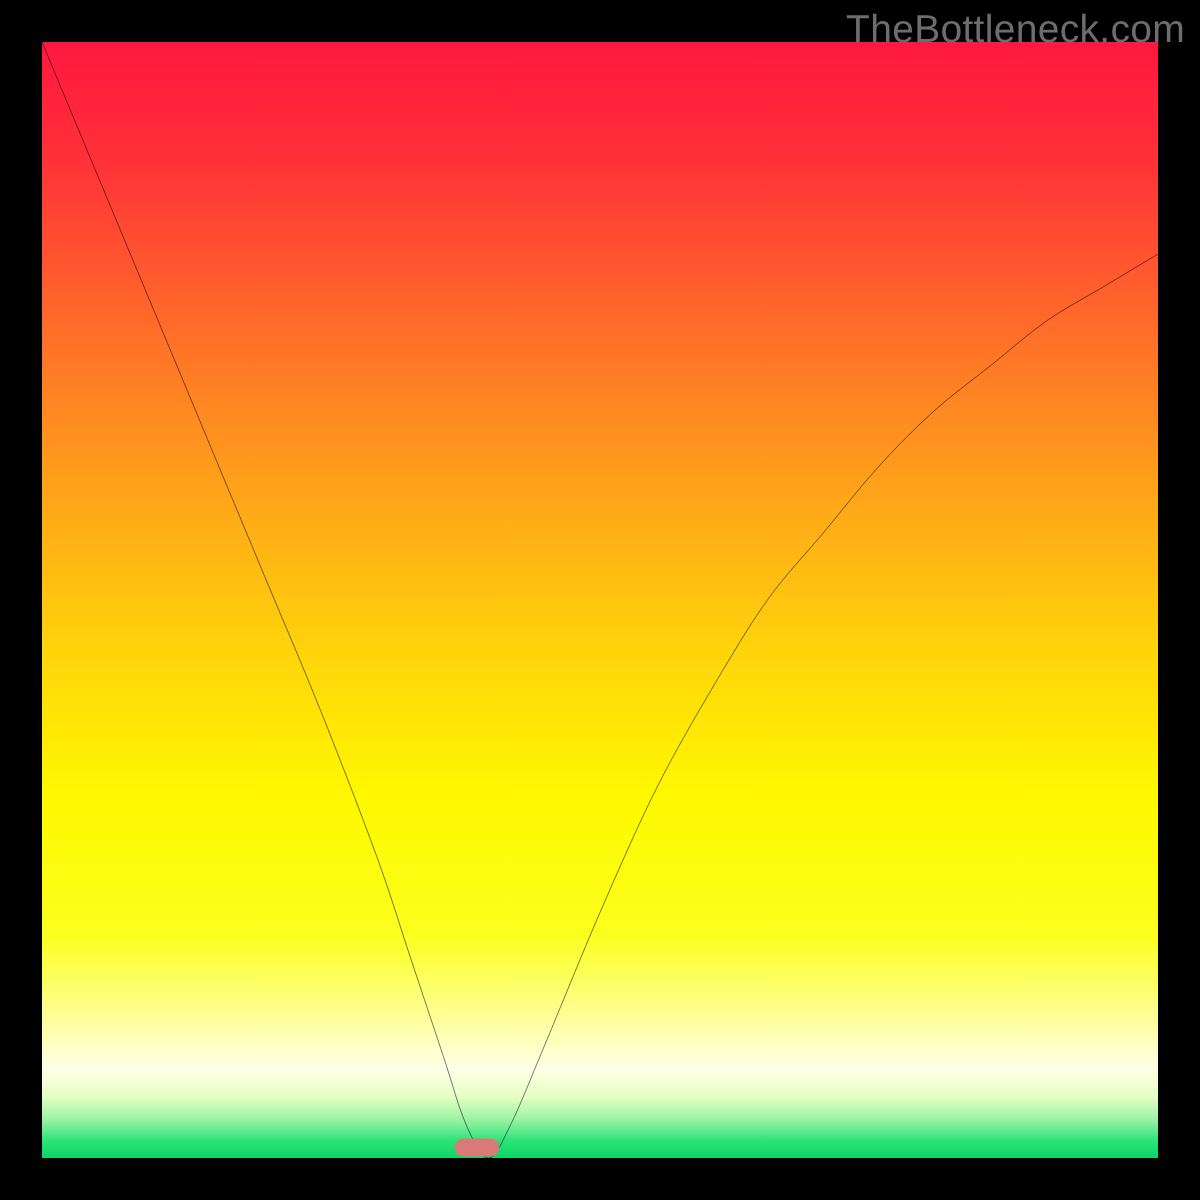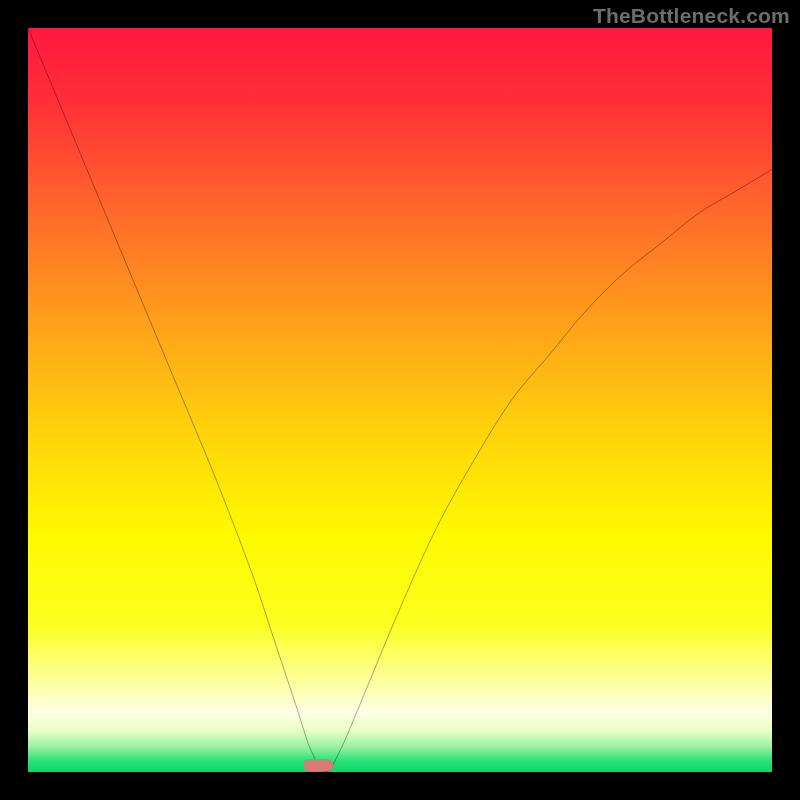--- a/index.html
+++ b/index.html
@@ -31,22 +31,22 @@
   }
   .curve {
     position: absolute;
     inset: 0;
   }
   .watermark {
     position: absolute;
     top: 4px;
     right: 10px;
     color: #6d6d6d;
-    font-size: 21px;
-    font-weight: 700;
+    font-size: 26px;
+    font-weight: 400;
     letter-spacing: 0.2px;
   }
   .minimum-marker {
     position: absolute;
     width: 30px;
     height: 12px;
     background: #d97a78;
     border-radius: 6px;
   }
 </style>

